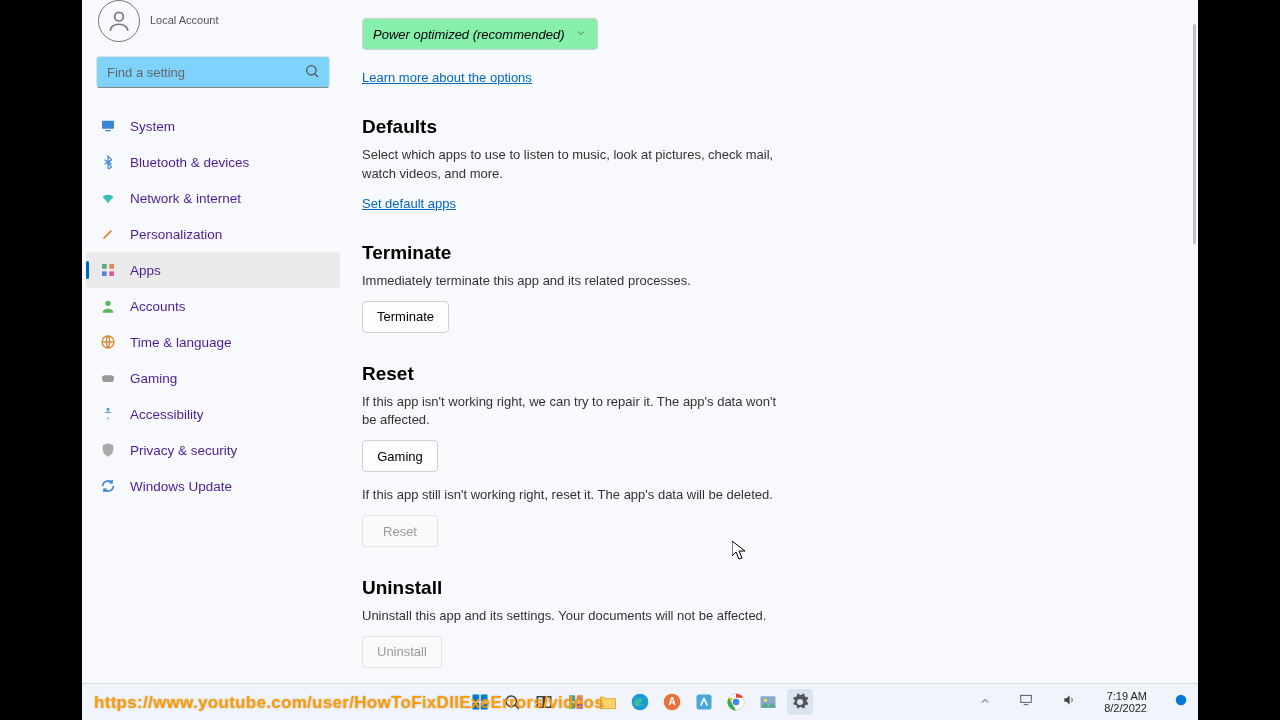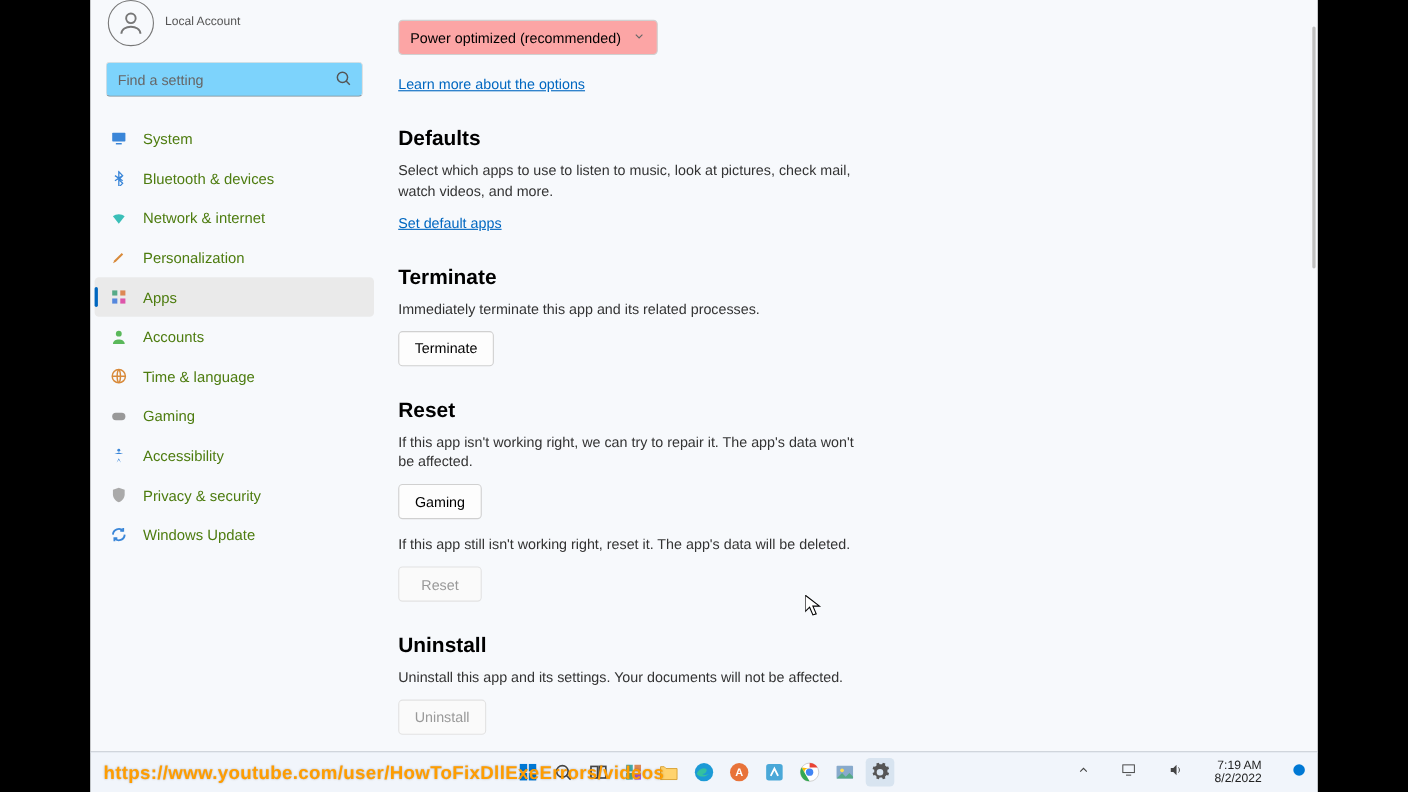--- a/index.html
+++ b/index.html
@@ -10,26 +10,26 @@
   .avatar { width: 42px; height: 42px; border: 1.5px solid #777; border-radius: 50%; display:flex; align-items:center; justify-content:center;}
   .avatar svg { width: 26px; height: 26px; }
   .profile-text { display:flex; flex-direction:column; line-height:1.2;}
   .profile-sub { font-size: 11px; color: #555; }
   .search-wrap { padding: 6px 14px 10px 14px; }
   .search { position: relative; }
   .search input { width: 100%; height: 32px; border: 1px solid #e0e0e0; border-bottom: 1.5px solid #888; border-radius: 4px; background: #7dd3fc; padding: 0 34px 0 10px; font-size: 13px; color: #555; }
   .search input::placeholder { color: #666; }
   .search-icon { position:absolute; right:10px; top:7px; color:#555;}
   .nav { display:flex; flex-direction:column; padding: 10px 4px 0 4px; }
-  .nav-item { display:flex; align-items:center; height:36px; padding: 0 10px 0 14px; border-radius:4px; font-size:13.5px; color:#4d7c0f; cursor:pointer; gap:14px; position:relative;}
+  .nav-item { display:flex; align-items:center; height:36px; padding: 0 10px 0 14px; border-radius:4px; font-size:13.5px; color:#4c1d95; cursor:pointer; gap:14px; position:relative;}
   .nav-item.active { background:#eaeaea; }
   .nav-item.active::before { content:""; position:absolute; left:0; top:9px; bottom:9px; width:3px; background:#0067c0; border-radius:2px;}
   .nav-ico { width:16px; height:16px; display:flex; align-items:center; justify-content:center; font-size:14px;}
   .main { flex:1; padding: 0 20px 0 18px; overflow-y:auto; position:relative;}
-  .dd { border:1px solid #d0d0d0; border-radius:4px; height:32px; width:236px; display:flex; align-items:center; justify-content:space-between; padding:0 10px; font-size:13px; background:#fca5a5; margin-bottom:18px;}
+  .dd { border:1px solid #d0d0d0; border-radius:4px; height:32px; width:236px; display:flex; align-items:center; justify-content:space-between; padding:0 10px; font-size:13px; background:#86efac; margin-bottom:18px;font-style:italic;}
   .link { color:#0067c0; font-size:13px; cursor:pointer;text-decoration:underline; }
   .section { margin-top: 30px; max-width: 420px;}
   .section h2 { font-size:19px; font-weight:600; margin-bottom:8px;}
   .section p { font-size:13px; color:#333; line-height:1.45; margin-bottom:10px;}
   .btn { border:1px solid #d0d0d0; background:#fdfdfd; border-radius:4px; min-width:76px; height:32px; padding:0 14px; font-size:13px; cursor:pointer;}
   .btn.disabled { color:#999; border-color:#e2e2e2; background:#fafafa;}
   .cursor { position:absolute; left:388px; top:541px; pointer-events:none; z-index:50;}
   .scrollbar { position:absolute; right:0; top:0; bottom:0; width:12px;}
   .scroll-thumb { position:absolute; right:2px; width:3px; background:#c0c0c0; border-radius:2px; top:24px; height:220px;}
   .taskbar { position:absolute; left:82px; bottom:0; width:1116px; height:37px; background:#f1f5fb; border-top:1px solid #d8dde6; display:flex; align-items:center;}

